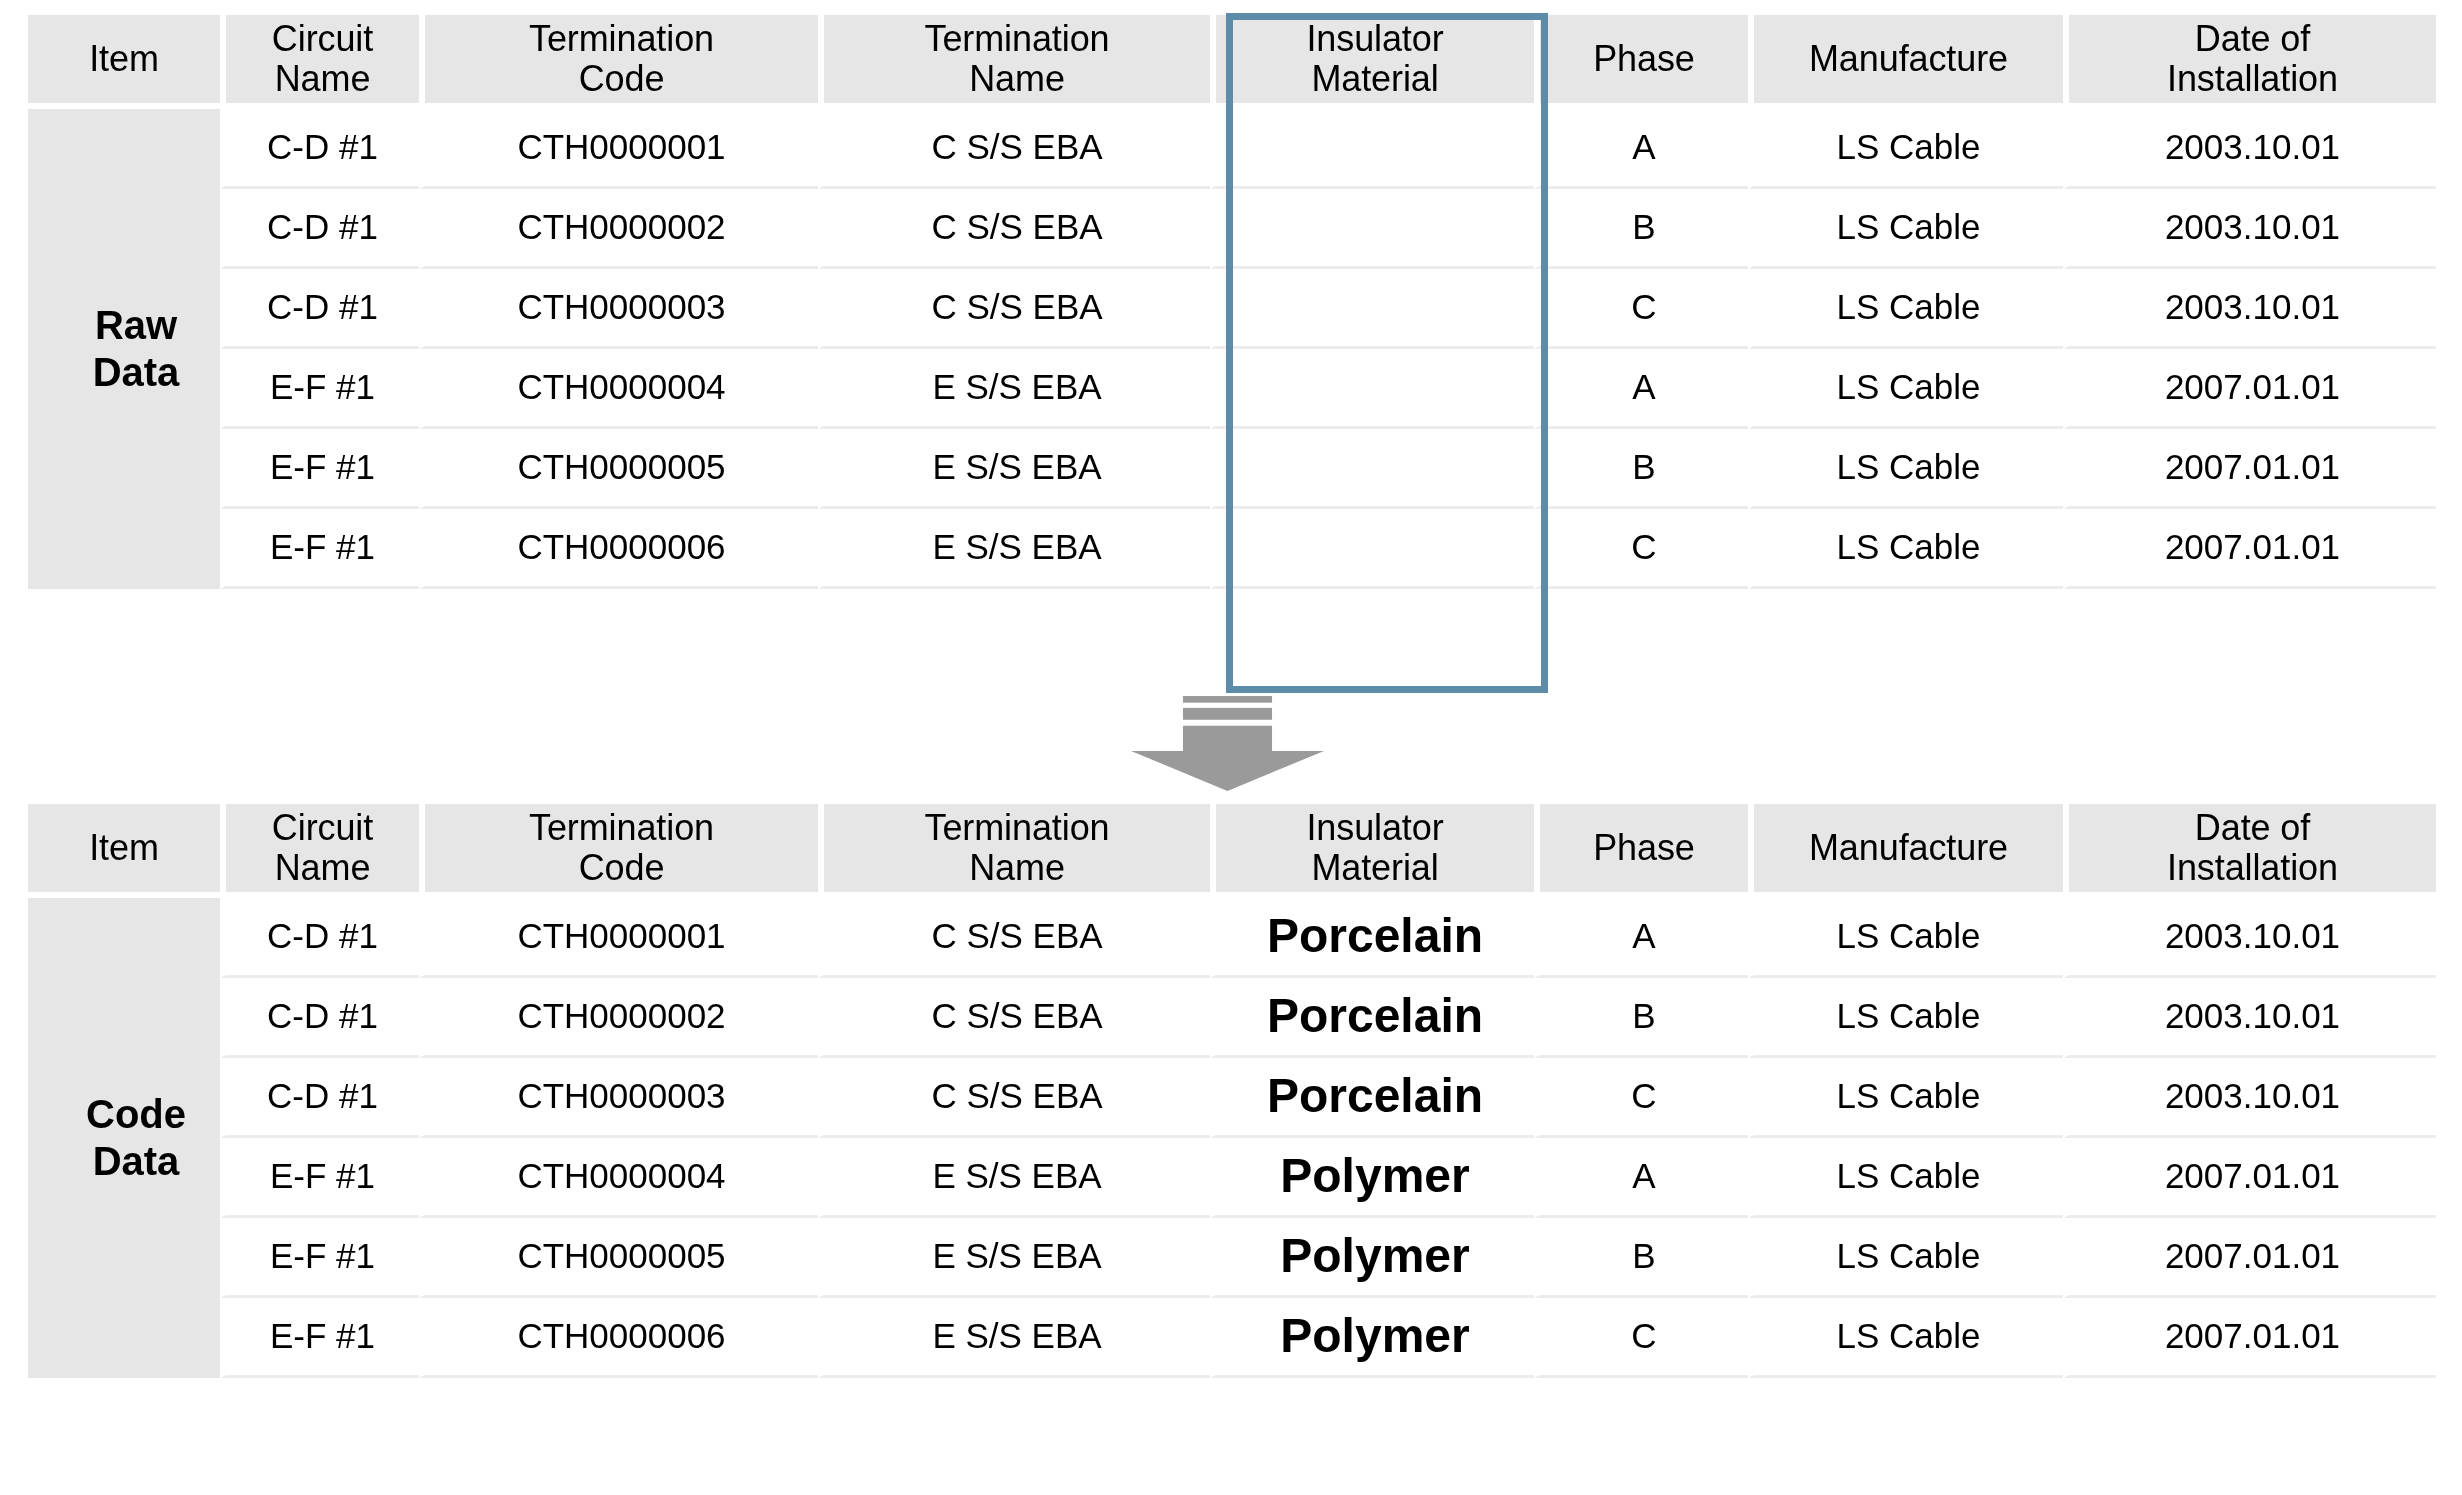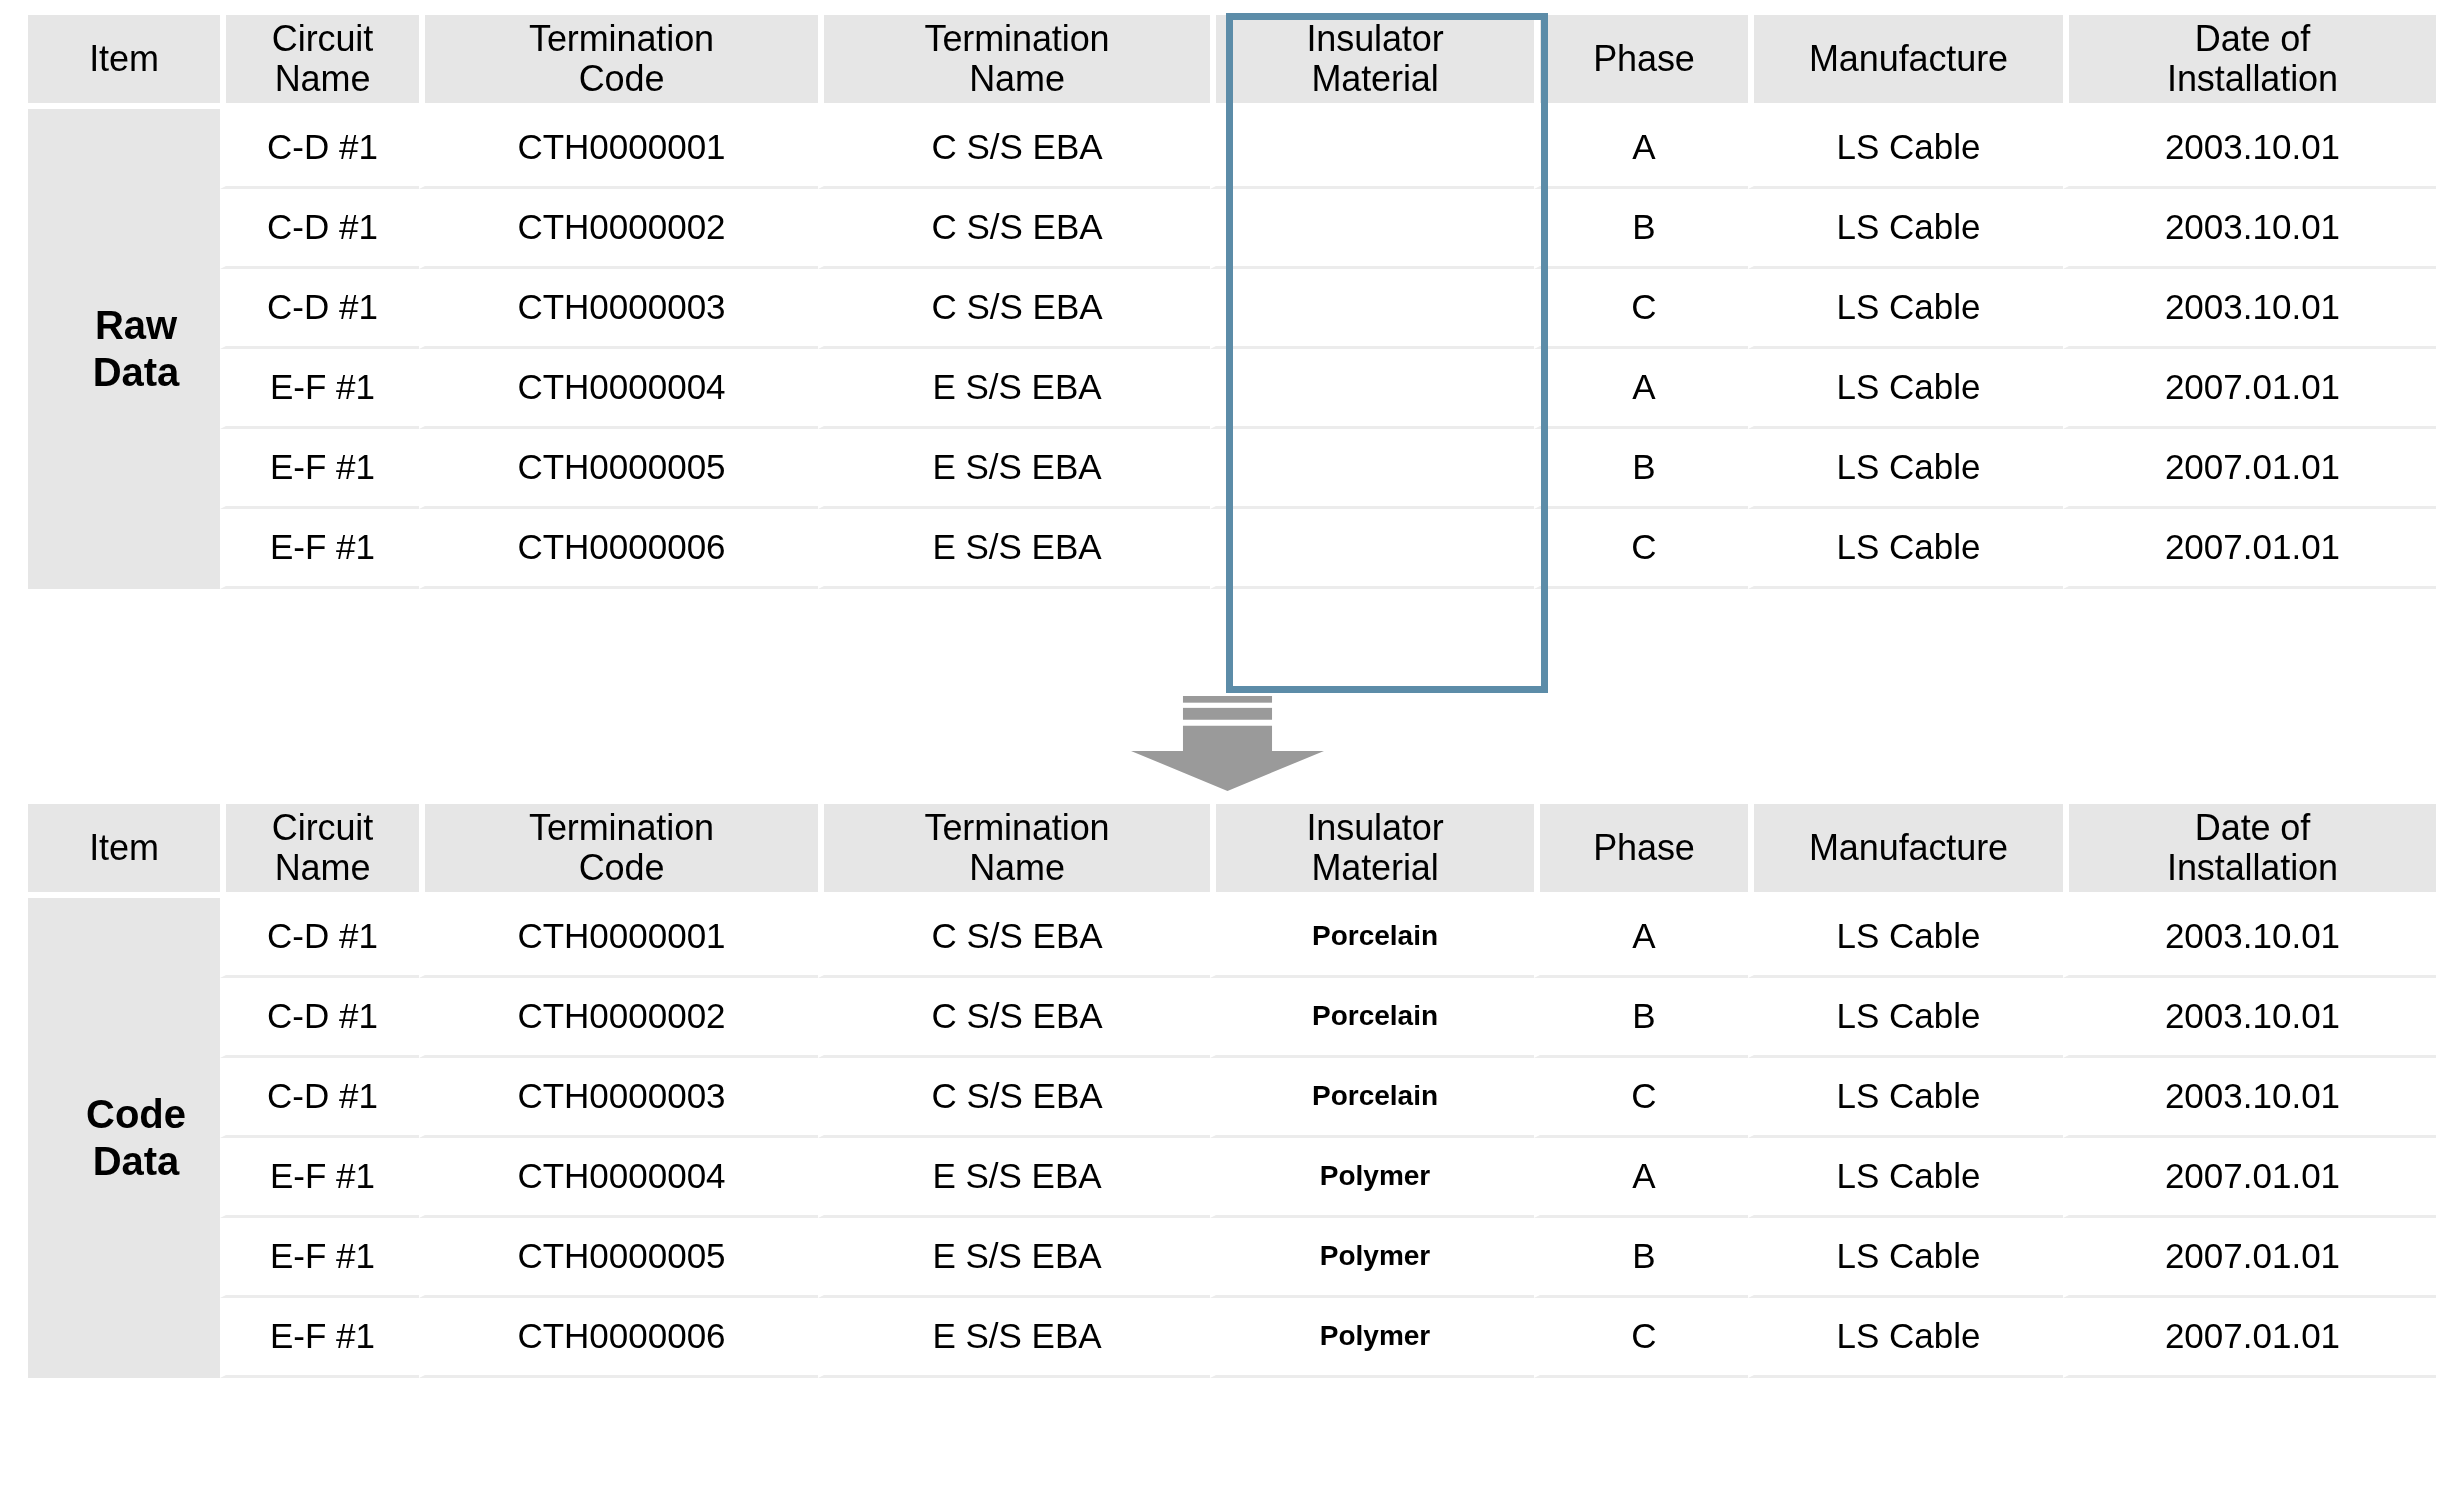--- a/index.html
+++ b/index.html
@@ -62,21 +62,21 @@
   td.item-cell{
     background:#e6e6e6;
     font-weight:bold;
     font-size:40px;line-height:1.18;
     border-bottom:0;
     border-left:0;
   }
   td.item-cell .lbl{display:block;padding-left:24px;}
 
   
-  td.ins-cell{font-weight:bold;font-size:28px;}
+  td.ins-cell{font-weight:bold;font-size:48px;}
   td.ins-cell.empty{font-size:0;}
 
   
   .hl-box{
     position:absolute;
     border:7.4px solid #5c8ca8;
     box-sizing:border-box;
     pointer-events:none;
   }
   #raw-hl{left:1226px;top:13.4px;width:322px;height:680px;}

